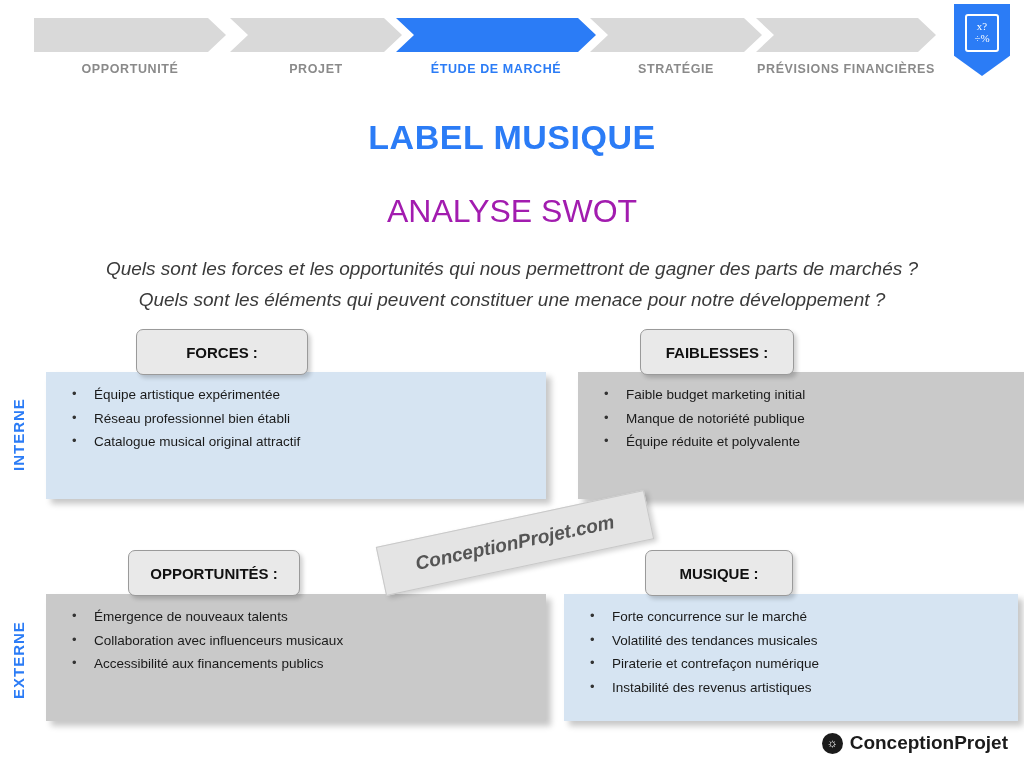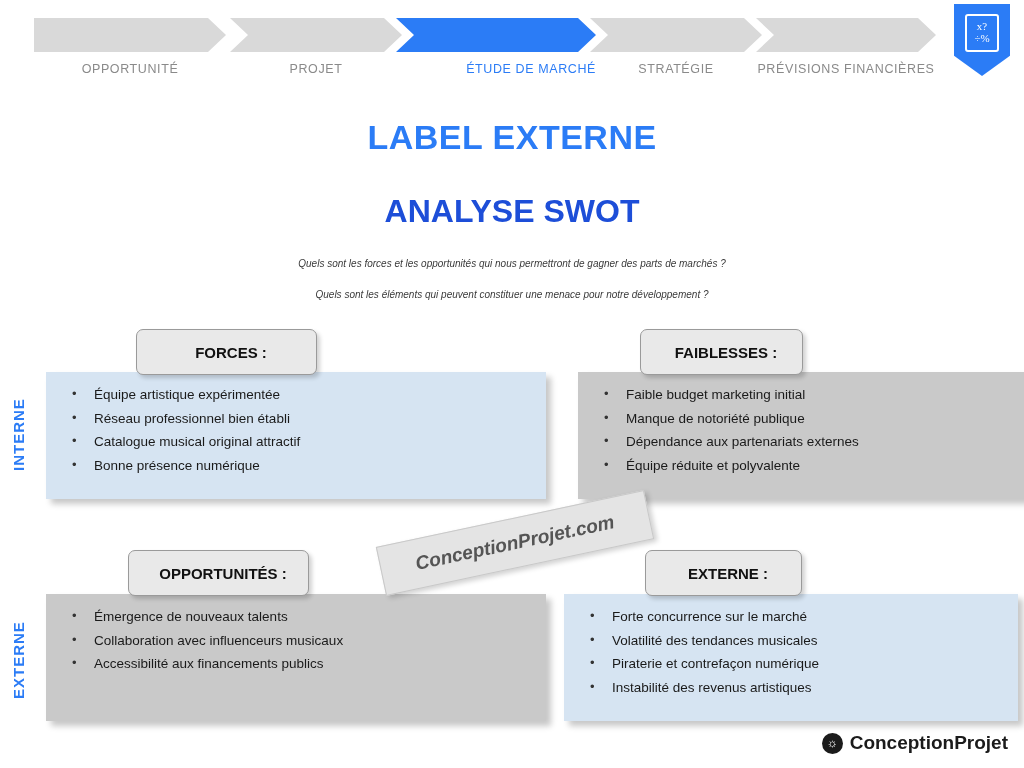--- a/index.html
+++ b/index.html
@@ -44,27 +44,26 @@
   .labels-row {
     position: relative;
     height: 24px;
     margin-top: 10px;
   }
   .step-label {
     position: absolute;
     top: 0;
     text-align: center;
     font-size: 12.5px;
-    font-weight: normal;
+    font-weight: bold;
     letter-spacing: .6px;
     color: #8a8a8a;
   }
   .step-label.active {
     color: #2b7cf6;
-    text-align: right;
   }
 
   
   .badge {
     position: absolute;
     top: 4px;
     right: 14px;
     width: 56px;
     height: 72px;
     background: #2b7cf6;
@@ -100,28 +99,28 @@
     font-weight: bold;
     color: #2b7cf6;
     letter-spacing: .5px;
   }
   .sub-title {
     position: absolute;
     top: 193px;
     width: 100%;
     text-align: center;
     font-size: 32px;
-    font-weight: bold;
-    color: #1d4ed8;
+    font-weight: normal;
+    color: #a21caf;
   }
   .question {
     position: absolute;
     width: 100%;
     text-align: center;
-    font-size: 10px;
+    font-size: 19px;
     font-style: italic;
     color: #3a3a3a;
   }
   .q1 { top: 258px; }
   .q2 { top: 289px; }
 
   
   .axis-label {
     position: absolute;
     font-size: 15px;
@@ -181,21 +180,20 @@
     border-radius: 7px;
     height: 44px;
     display: flex;
     align-items: center;
     justify-content: center;
     font-size: 15px;
     font-weight: bold;
     color: #111;
     box-shadow: 3px 3px 4px rgba(0,0,0,.18);
     z-index: 4;
-    padding-left: 9px;
   }
   #pill-forces       { left: 136px; top: 329px; width: 170px; }
   #pill-faiblesses   { left: 640px; top: 329px; width: 152px; }
   #pill-opportunites { left: 128px; top: 550px; width: 170px; }
   #pill-menaces      { left: 645px; top: 550px; width: 146px; }
 
   
   .watermark {
     position: absolute;
     left: 378px;
@@ -260,42 +258,40 @@
   </div>
 </div>
 
 <div class="badge">
   <div class="badge-inner">
     <span>x?</span>
     <span>÷%</span>
   </div>
 </div>
 
-<div class="main-title">LABEL EXTERNE</div>
+<div class="main-title">LABEL MUSIQUE</div>
 <div class="sub-title">ANALYSE SWOT</div>
 <div class="question q1">Quels sont les forces et les opportunités qui nous permettront de gagner des parts de marchés ?</div>
 <div class="question q2">Quels sont les éléments qui peuvent constituer une menace pour notre développement ?</div>
 
 <div class="axis-label axis-interne">INTERNE</div>
 <div class="axis-label axis-externe">EXTERNE</div>
 
 <div class="quad blue" id="q-forces">
   <ul>
     <li>Équipe artistique expérimentée</li>
     <li>Réseau professionnel bien établi</li>
     <li>Catalogue musical original attractif</li>
-    <li>Bonne présence numérique</li>
   </ul>
 </div>
 
 <div class="quad gray" id="q-faiblesses">
   <ul>
     <li>Faible budget marketing initial</li>
     <li>Manque de notoriété publique</li>
-    <li>Dépendance aux partenariats externes</li>
     <li>Équipe réduite et polyvalente</li>
   </ul>
 </div>
 
 <div class="quad gray" id="q-opportunites">
   <ul>
     <li>Émergence de nouveaux talents</li>
     <li>Collaboration avec influenceurs musicaux</li>
     <li>Accessibilité aux financements publics</li>
   </ul>
@@ -306,20 +302,20 @@
     <li>Forte concurrence sur le marché</li>
     <li>Volatilité des tendances musicales</li>
     <li>Piraterie et contrefaçon numérique</li>
     <li>Instabilité des revenus artistiques</li>
   </ul>
 </div>
 
 <div class="pill" id="pill-forces">FORCES :</div>
 <div class="pill" id="pill-faiblesses">FAIBLESSES :</div>
 <div class="pill" id="pill-opportunites">OPPORTUNITÉS :</div>
-<div class="pill" id="pill-menaces">EXTERNE :</div>
+<div class="pill" id="pill-menaces">MUSIQUE :</div>
 
 <div class="watermark">ConceptionProjet.com</div>
 
 <div class="footer-logo">
   <span class="footer-mark">☼</span>
   <span>ConceptionProjet</span>
 </div>
 
 </body></html>

